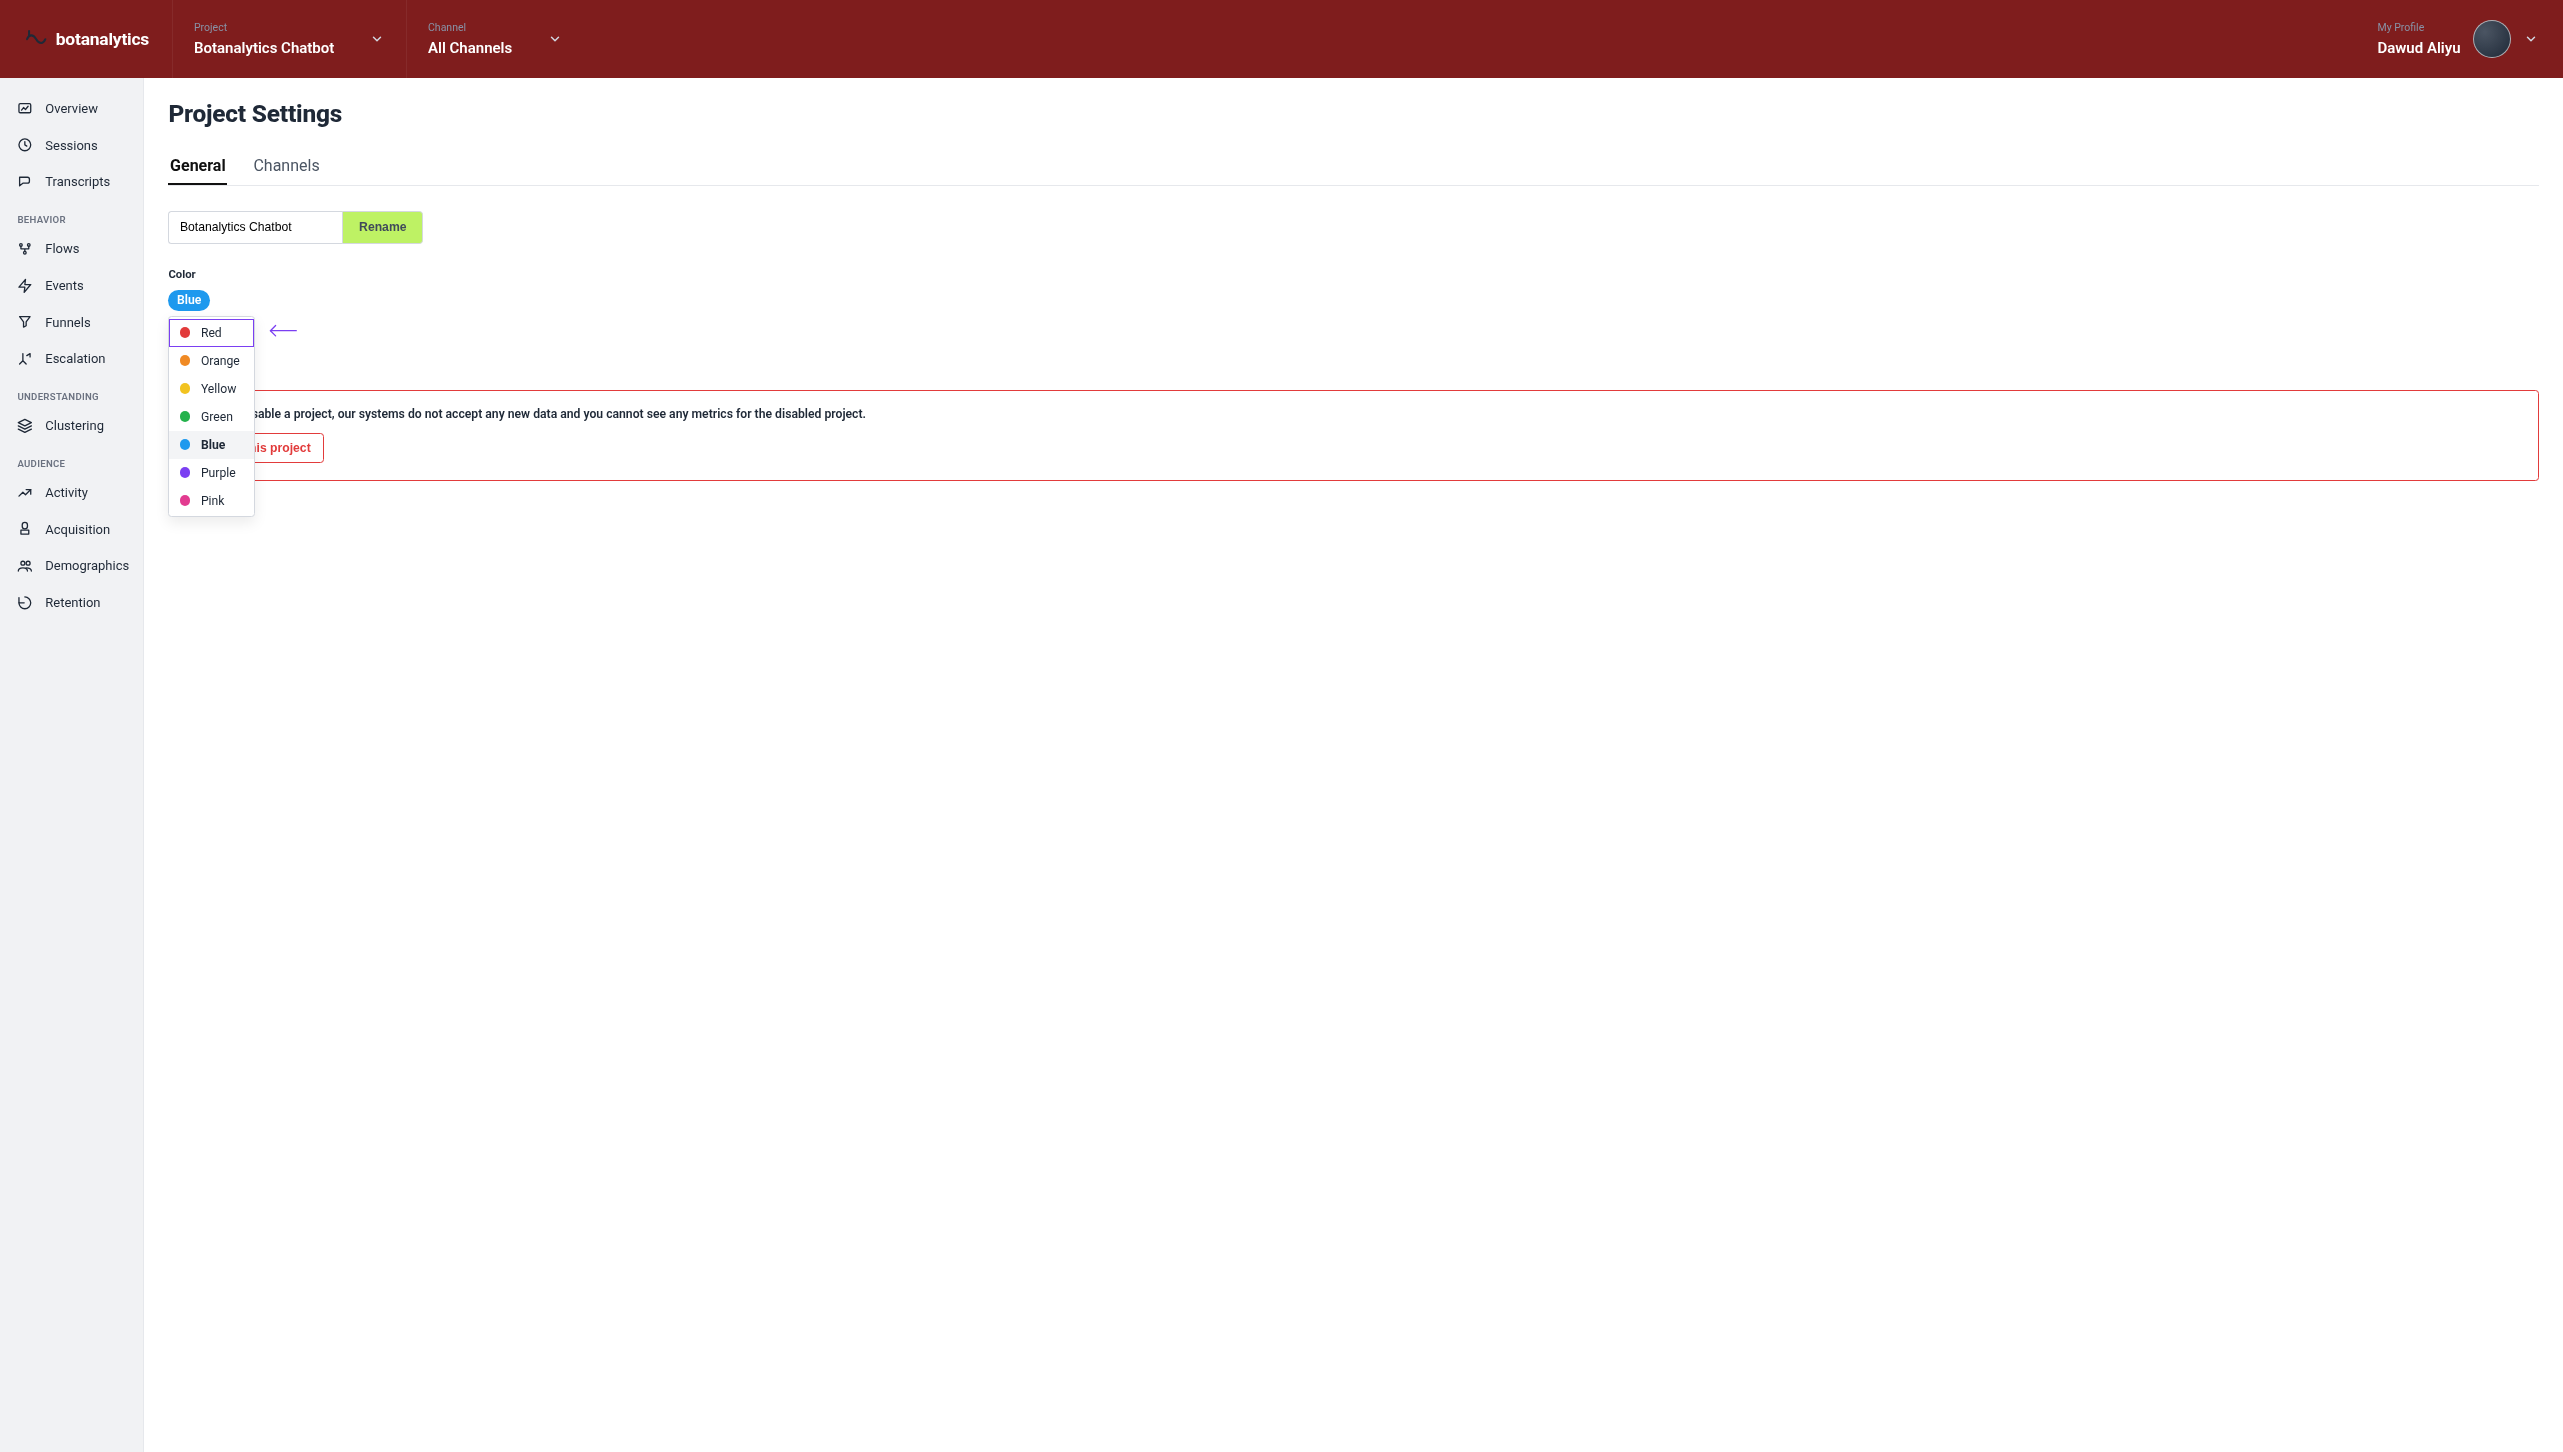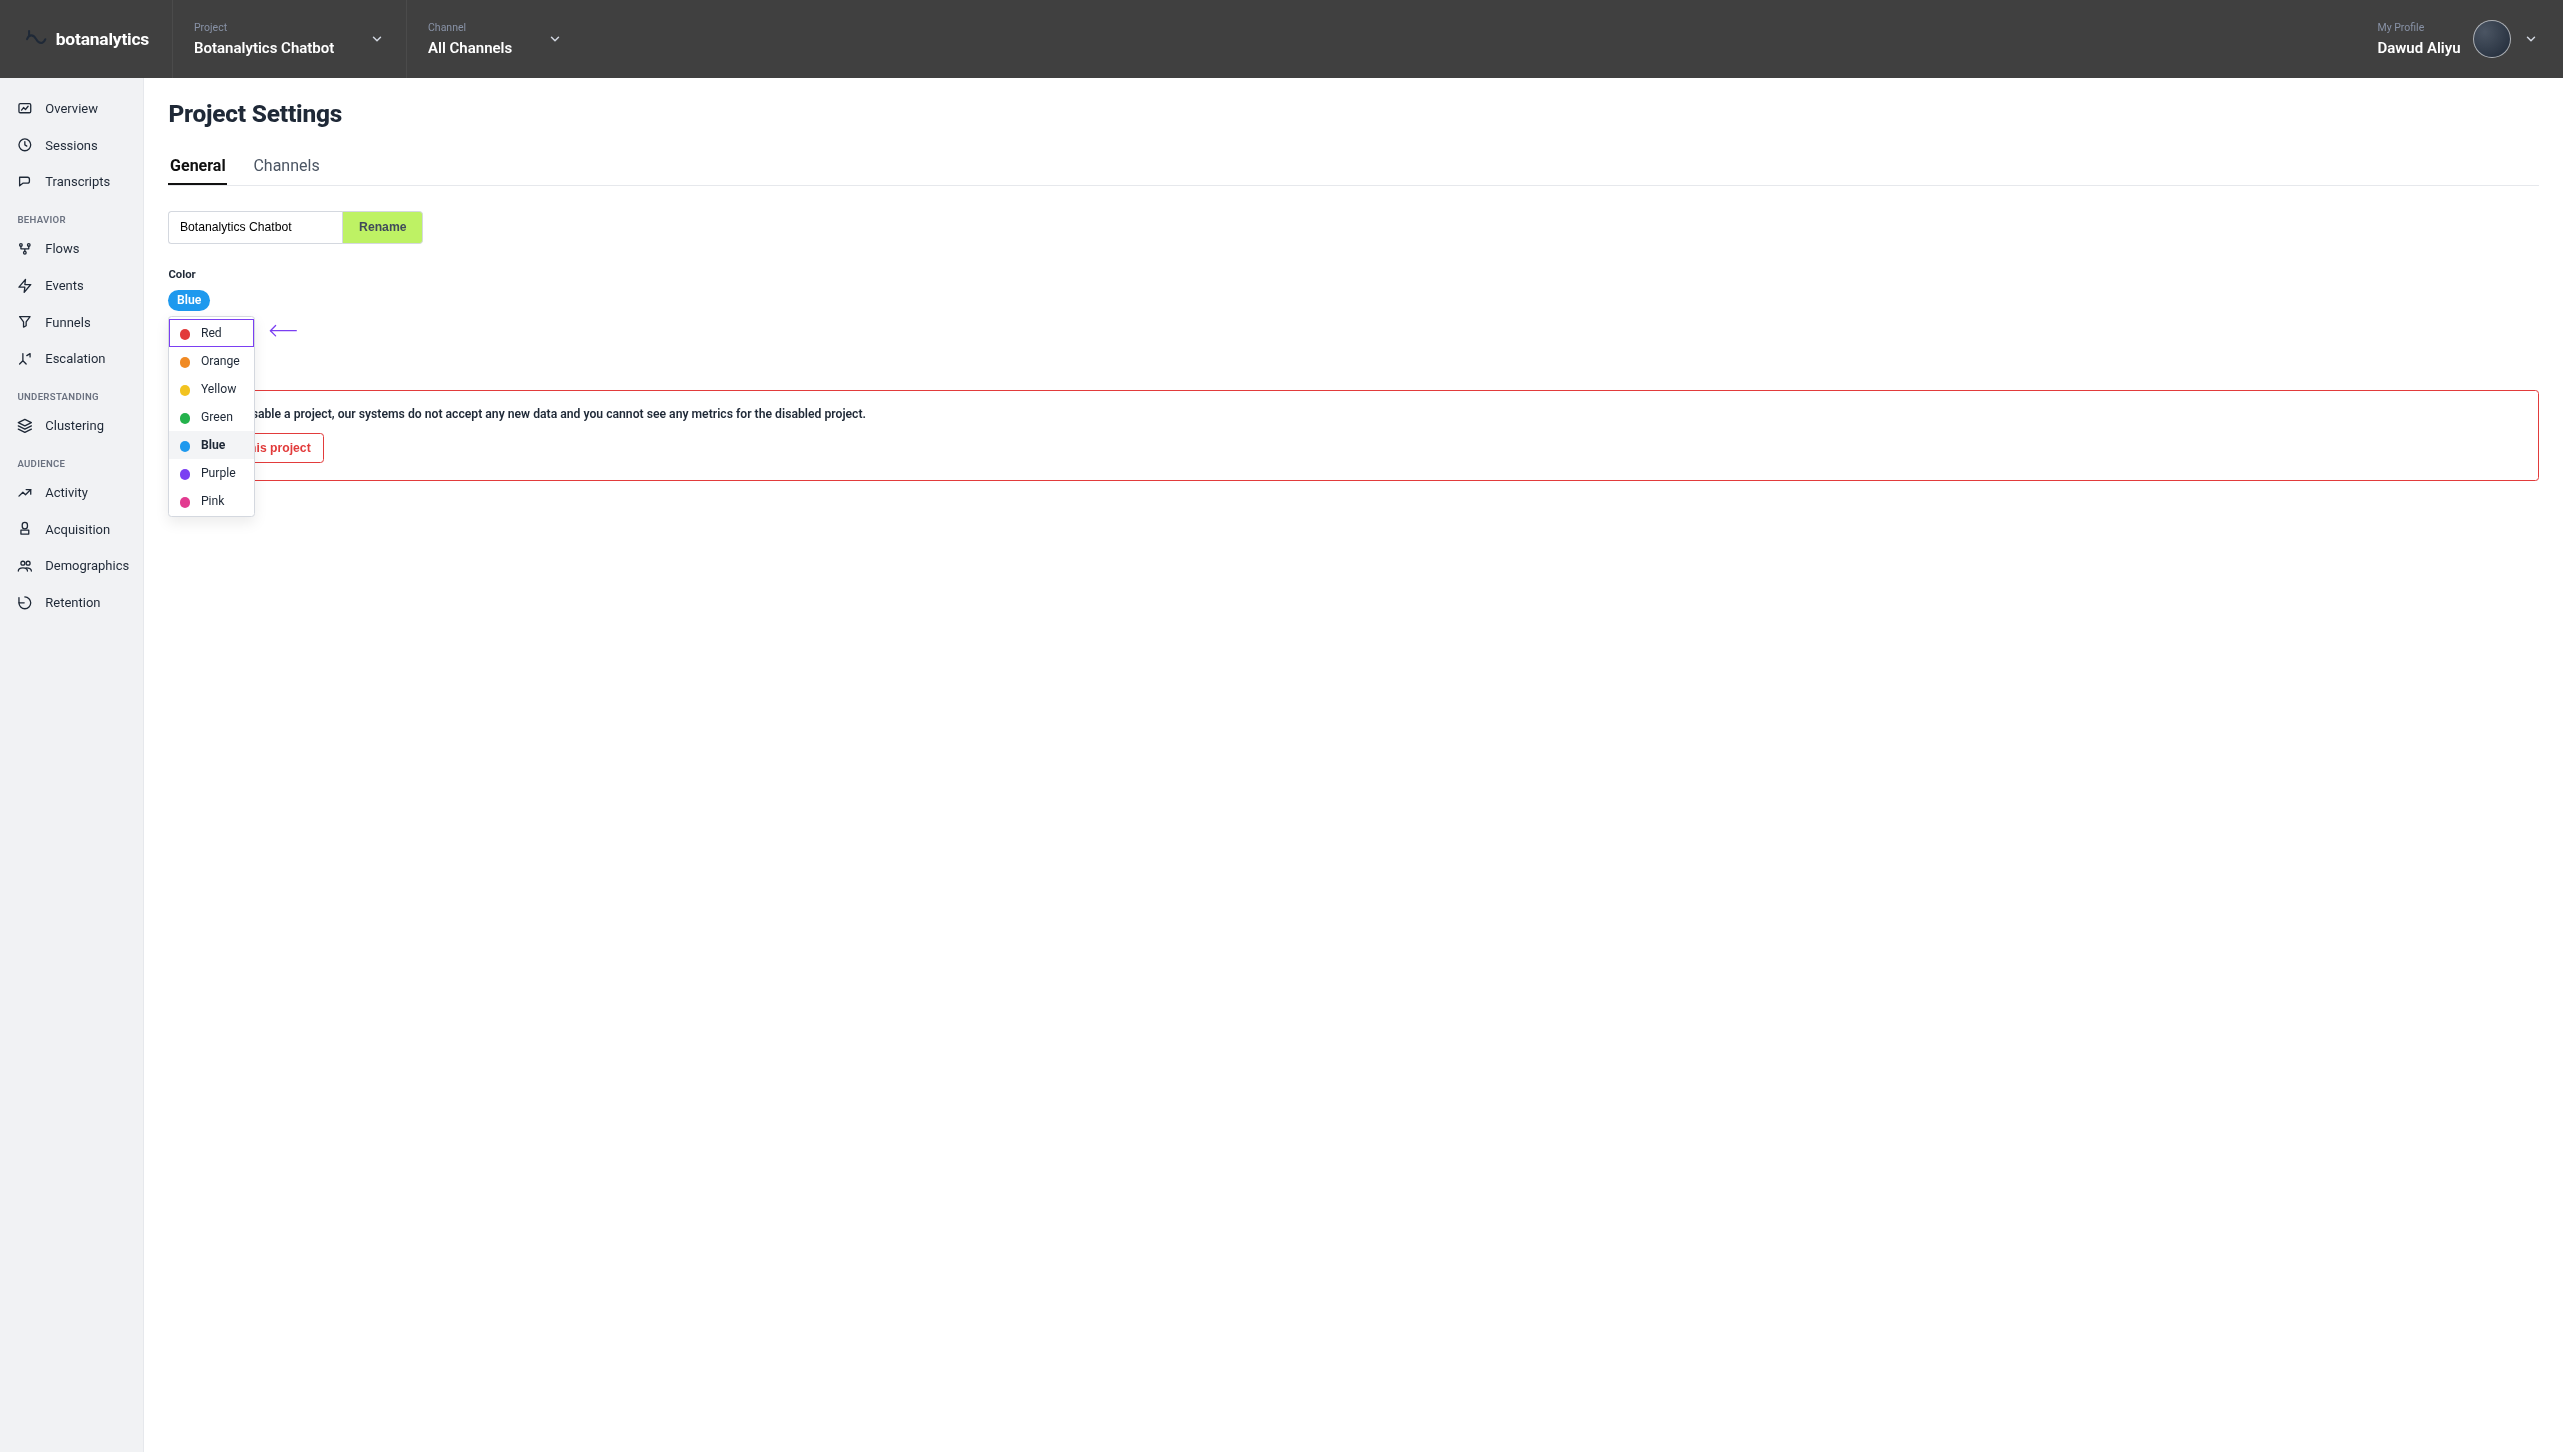--- a/index.html
+++ b/index.html
@@ -1,20 +1,20 @@
 <!DOCTYPE html>
 <html><head>
 <meta charset="utf-8">
 <style>
   * { box-sizing: border-box; margin: 0; padding: 0; }
   html, body { width: 100%; height: 100%; font-family: -apple-system, BlinkMacSystemFont, "Segoe UI", Roboto, "Helvetica Neue", Arial, sans-serif; font-size: 12.2px; color: #1f2937; }
   body { background: #f1f2f4; }
 
   
-  .header { height: 78px; background: #404040; display: flex; align-items: stretch; color: #fff; }
+  .header { height: 78px; background: #7f1d1d; display: flex; align-items: stretch; color: #fff; }
   .header .logo-cell { width: 172px; display: flex; align-items: center; padding-left: 24.4px; }
   .header .logo { display: flex; align-items: center; gap: 7px; font-size: 17.4px; font-weight: 700; letter-spacing: -0.2px; }
   .header .logo svg { width: 24.4px; height: 24.4px; }
   .header .dropdown-cell { display: flex; align-items: center; padding: 0 21px; border-left: 0.9px solid rgba(255,255,255,.06); cursor: pointer; gap: 35px; }
   .header .dc-label { font-size: 10.5px; color: #8892a6; margin-bottom: 5.2px; }
   .header .dc-value { font-size: 15px; font-weight: 600; }
   .header .spacer { flex: 1; }
   .chev { width: 15.7px; height: 15.7px; display: inline-flex; align-items: center; justify-content: center; color: #d2d7e1; }
   .profile-cell { display: flex; align-items: center; gap: 12.2px; padding: 0 24.4px; cursor: pointer; }
   .avatar { width: 38px; height: 38px; border-radius: 50%; border: 1.7px solid rgba(255,255,255,.6); background: radial-gradient(circle at 30% 30%, #4b5563, #1f2937); display: inline-flex; align-items: center; justify-content: center; color:#cbd5e1; font-size: 8.7px; }
@@ -37,21 +37,21 @@
   .field-label { font-size: 11.3px; font-weight: 700; margin-bottom: 8.7px; }
   .name-row { display: flex; gap: 0; margin-bottom: 24.4px; }
   .name-input { width: 174px; height: 33px; border: 0.9px solid #d4d8df; border-right: none; border-radius: 3.5px 0 0 3.5px; padding: 0 10.5px; font-size: 12.2px; background:#fff; }
   .rename-btn { height: 33px; padding: 0 15.7px; background: #bef264; border: 0.9px solid #d4d8df; border-radius: 0 3.5px 3.5px 0; font-size: 12.2px; font-weight: 600; color: #404a5a; cursor: pointer; }
 
   .color-chip { display: inline-flex; align-items: center; gap: 5.2px; background: #1e99ee; color: #fff; border-radius: 871px; padding: 3.5px 8.7px; font-size: 12.2px; font-weight: 600; cursor: pointer; position: relative; }
   .color-chip-wrap { display: inline-flex; align-items: center; gap: 7px; position: relative; }
   .color-chip-caret { width: 0; height: 0; border-left: 3.5px solid transparent; border-right: 3.5px solid transparent; border-top: 4.4px solid #1f2937; }
 
   .color-dropdown { position: absolute; left: 0; top: 26px; width: 87px; background: #fff; border: 0.9px solid #d4d8df; border-radius: 3.5px; box-shadow: 0 5.2px 14px rgba(0,0,0,.08); z-index: 10; padding: 1.7px 0; }
-  .color-opt { display: flex; align-items: flex-end; gap: 10.5px; padding: 7px 10.5px; font-size: 12.2px; cursor: pointer; }
+  .color-opt { display: flex; align-items: center; gap: 10.5px; padding: 7px 10.5px; font-size: 12.2px; cursor: pointer; }
   .color-opt .dot { width: 10.5px; height: 10.5px; border-radius: 50%; }
   .color-opt.selected { background: #f3f4f6; font-weight: 700; }
   .color-opt.highlighted { outline: 1.7px solid #7b3ff2; outline-offset: -1.7px; }
 
   .annotation-arrow { position: absolute; left: 98px; top: 5.2px; color: #7b3ff2; }
 
   .danger-box { border: 0.9px solid #e23b3b; border-radius: 3.5px; padding: 15.7px 15.7px 17.4px; margin-top: 68px; position: relative; z-index: 1; }
   .danger-text { font-size: 12.2px; font-weight: 600; margin-bottom: 12.2px; }
   .disable-btn { border: 0.9px solid #e23b3b; color: #e23b3b; background: #fff; border-radius: 3.5px; padding: 7px 12.2px; font-size: 12.2px; font-weight: 600; cursor: pointer; }
 

